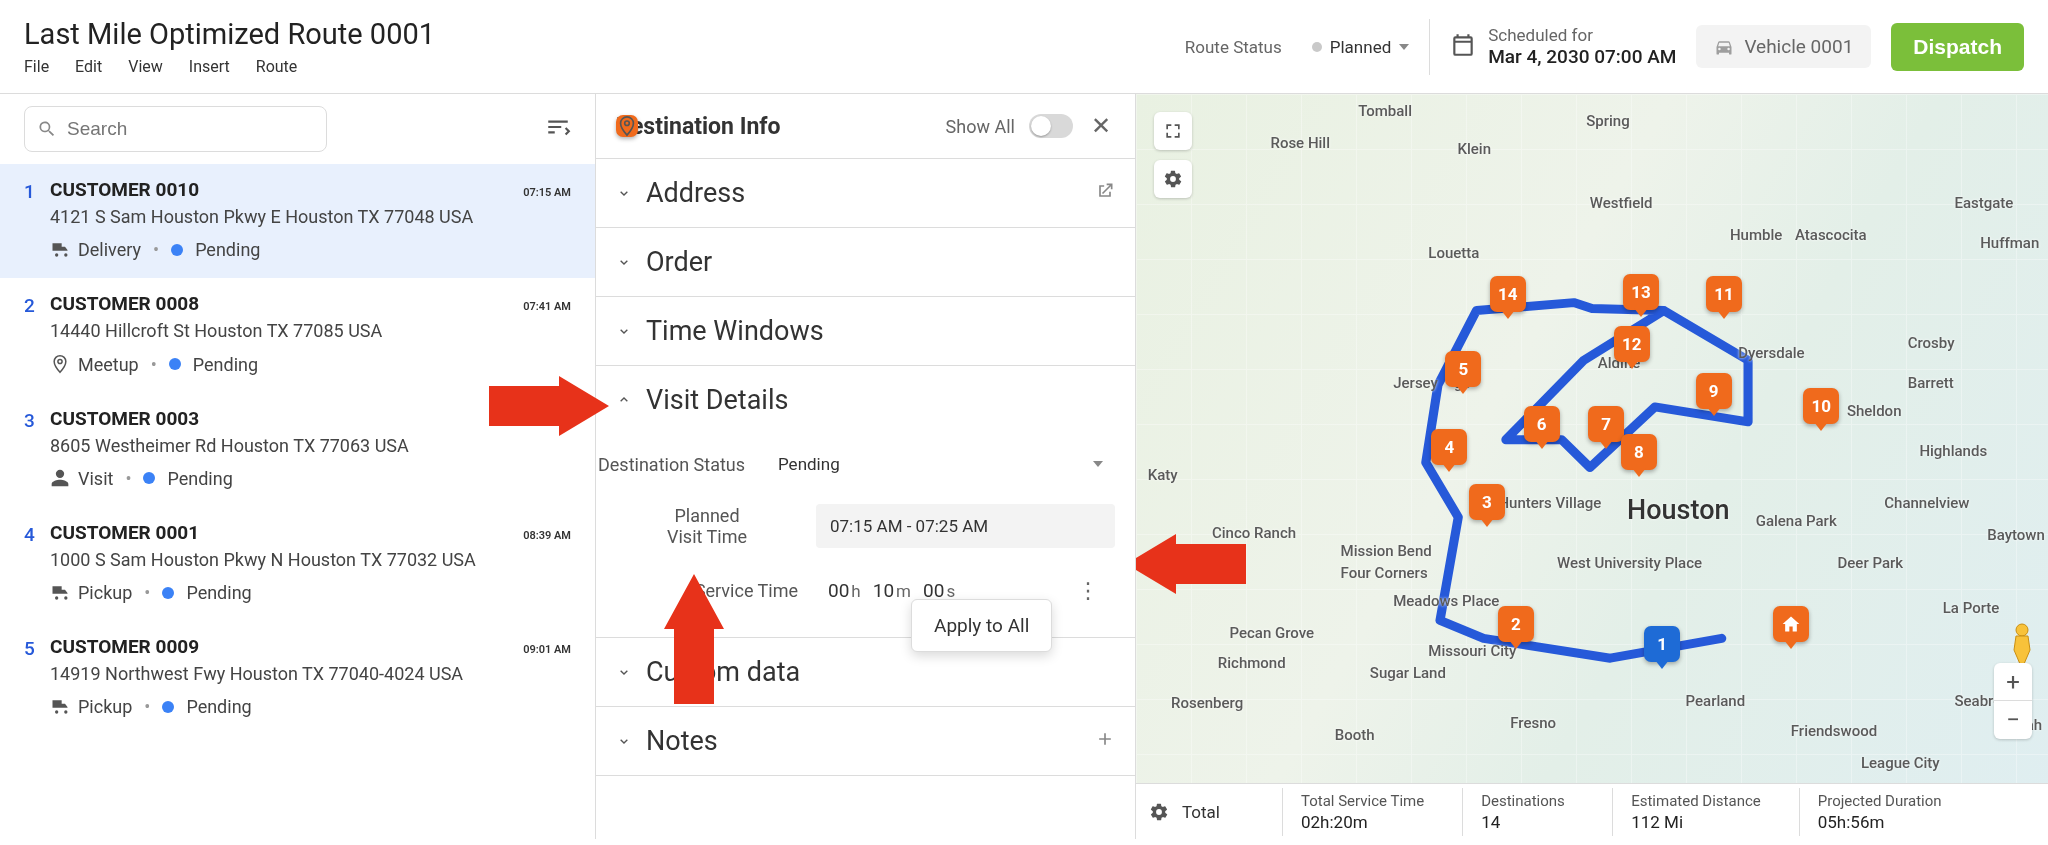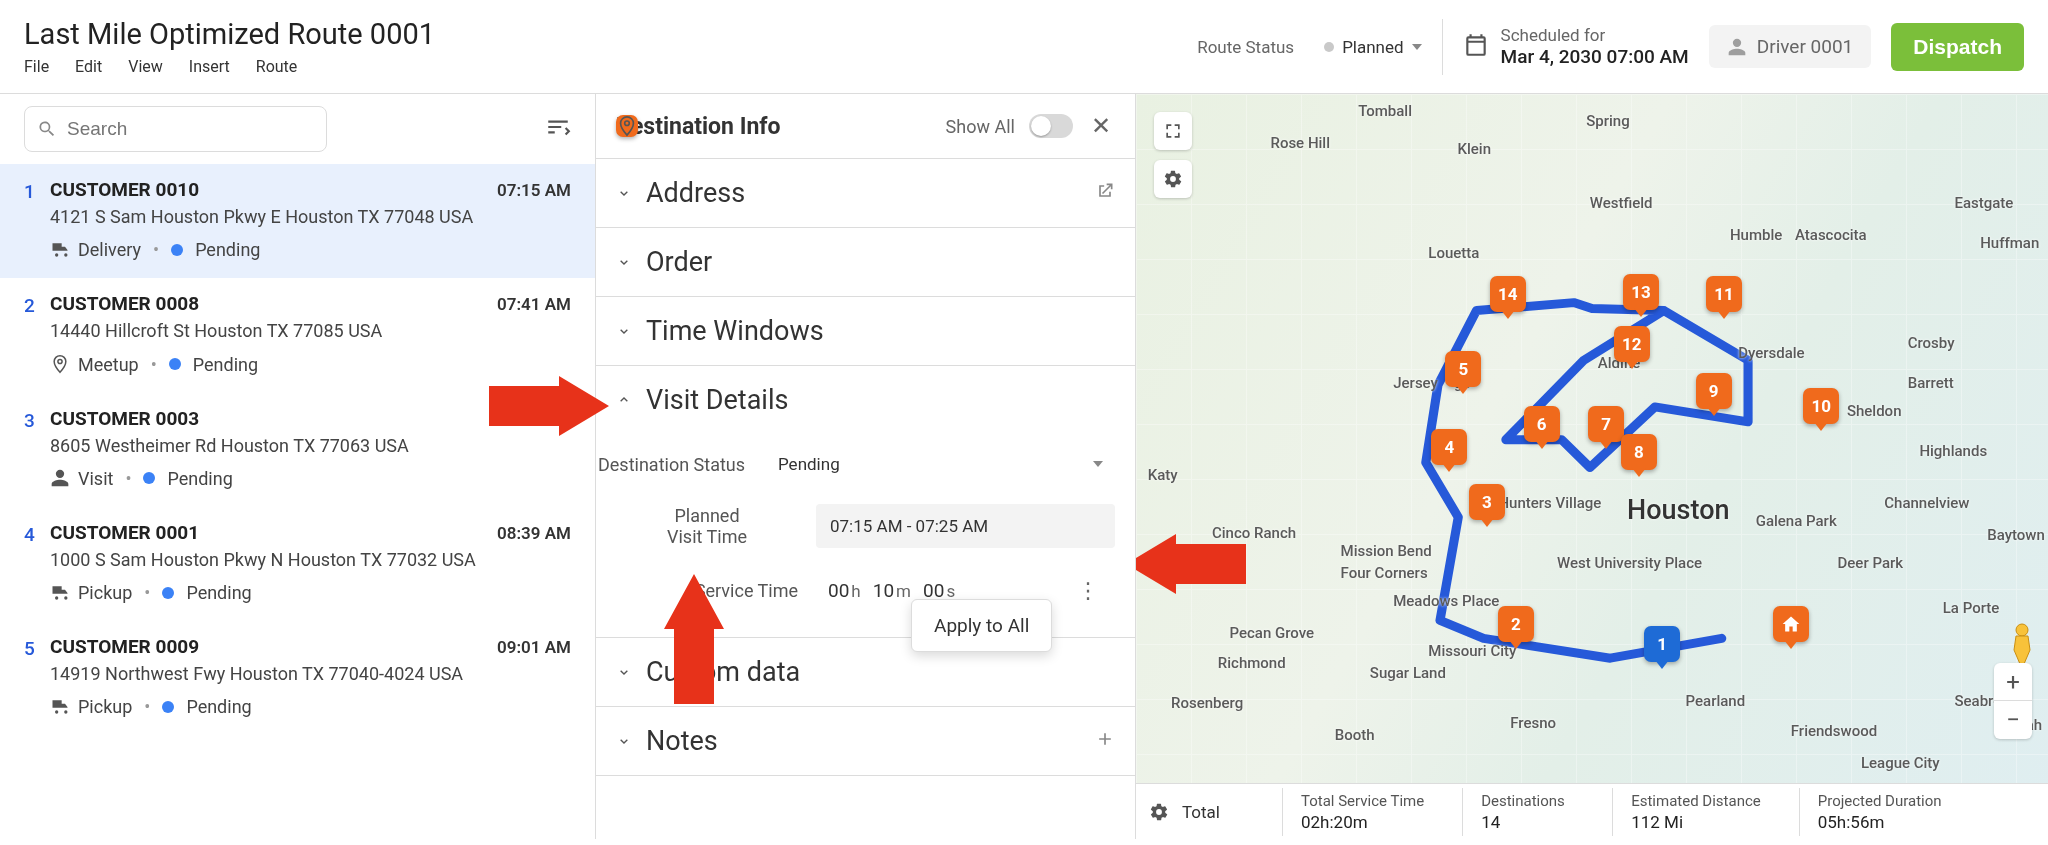--- a/index.html
+++ b/index.html
@@ -53,21 +53,21 @@
   .search input{border:none;outline:none;font-size:19px;flex:1;background:transparent;}
   .search svg{width:20px;height:20px;fill:#888;}
   .sort-ic svg{width:26px;height:26px;fill:#555;}
   .list{flex:1;overflow:auto;}
   .stop{padding:14px 24px 18px 24px;position:relative;}
   .stop.sel{background:var(--sel);}
   .stop-num{position:absolute;left:24px;top:16px;font-size:19px;color:var(--blue-dark);font-weight:500;}
   .stop-body{margin-left:26px;}
   .stop-head{display:flex;justify-content:space-between;align-items:baseline;}
   .stop-cust{font-size:19px;font-weight:700;color:#222;}
-  .stop-time{font-size:17px;color:#333;font-weight:600;}
+  .stop-time{font-size:11px;color:#333;font-weight:600;}
   .stop-addr{font-size:18px;color:#444;margin-top:4px;line-height:1.35;}
   .stop-meta{display:flex;align-items:center;gap:12px;margin-top:10px;font-size:18px;color:#444;}
   .stop-meta .type{display:flex;align-items:center;gap:8px;text-align:right;}
   .stop-meta svg{width:20px;height:20px;fill:#555;}
   .sep-dot{color:#999;}
   .status-dot{width:12px;height:12px;border-radius:50%;background:var(--status-dot);display:inline-block;}
   
   .mid-head{display:flex;align-items:center;padding:18px 20px;border-bottom:1px solid var(--border);gap:14px;}
   .mid-head svg.pin{width:22px;height:22px;fill:#555;}
   .mid-title{font-size:23px;font-weight:700;flex:1;}
@@ -155,23 +155,23 @@
             <path fill="#555" d="M19 4h-1V2h-2v2H8V2H6v2H5a2 2 0 0 0-2 2v14a2 2 0 0 0 2 2h14a2 2 0 0 0 2-2V6a2 2 0 0 0-2-2zm0 16H5V10h14v10zM5 8V6h14v2H5z"></path>
           </svg>
       </span>
       <div class="sched-col">
         <span class="lbl">Scheduled for</span>
         <span class="val">Mar 4, 2030 07:00 AM</span>
       </div>
     </div>
     <div class="chip">
       <svg viewBox="0 0 24 24">
-          <path d="M12 12a5 5 0 1 0-5-5 5 5 0 0 0 5 5zm0 2c-3.3 0-10 1.7-10 5v3h20v-3c0-3.3-6.7-5-10-5z"></path>
-        </svg>
-      <span>Driver 0001</span>
+          <path d="M18.9 6a1.5 1.5 0 0 0-1.4-1H6.5A1.5 1.5 0 0 0 5.1 6L3 12v8a1 1 0 0 0 1 1h1a1 1 0 0 0 1-1v-1h12v1a1 1 0 0 0 1 1h1a1 1 0 0 0 1-1v-8zM6.5 16A1.5 1.5 0 1 1 8 14.5 1.5 1.5 0 0 1 6.5 16zm11 0a1.5 1.5 0 1 1 1.5-1.5 1.5 1.5 0 0 1-1.5 1.5zM5 11l1.3-4h11.4L19 11z"></path>
+        </svg>
+      <span>Vehicle 0001</span>
     </div>
     <button class="dispatch">Dispatch</button>
   </div>
 </div>
 
 <div class="main">
 
   <div class="col-left">
     <div class="search-row">
       <div class="search">

